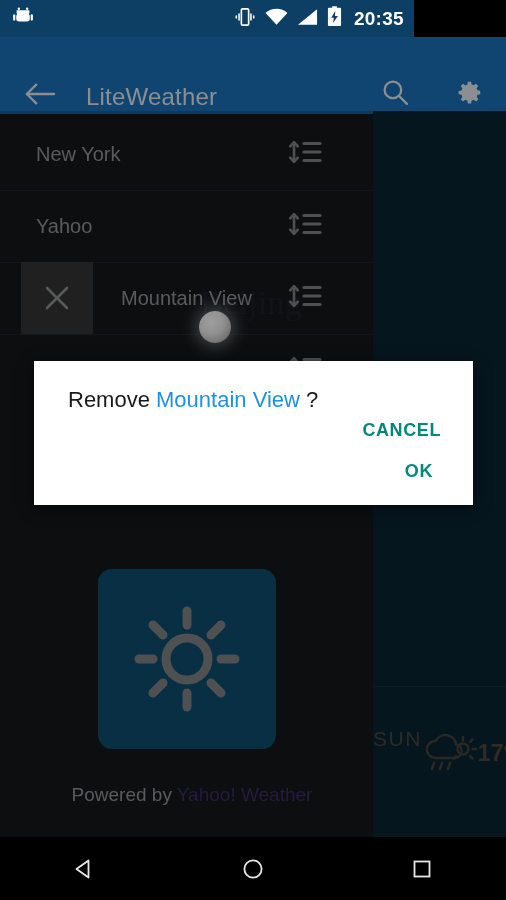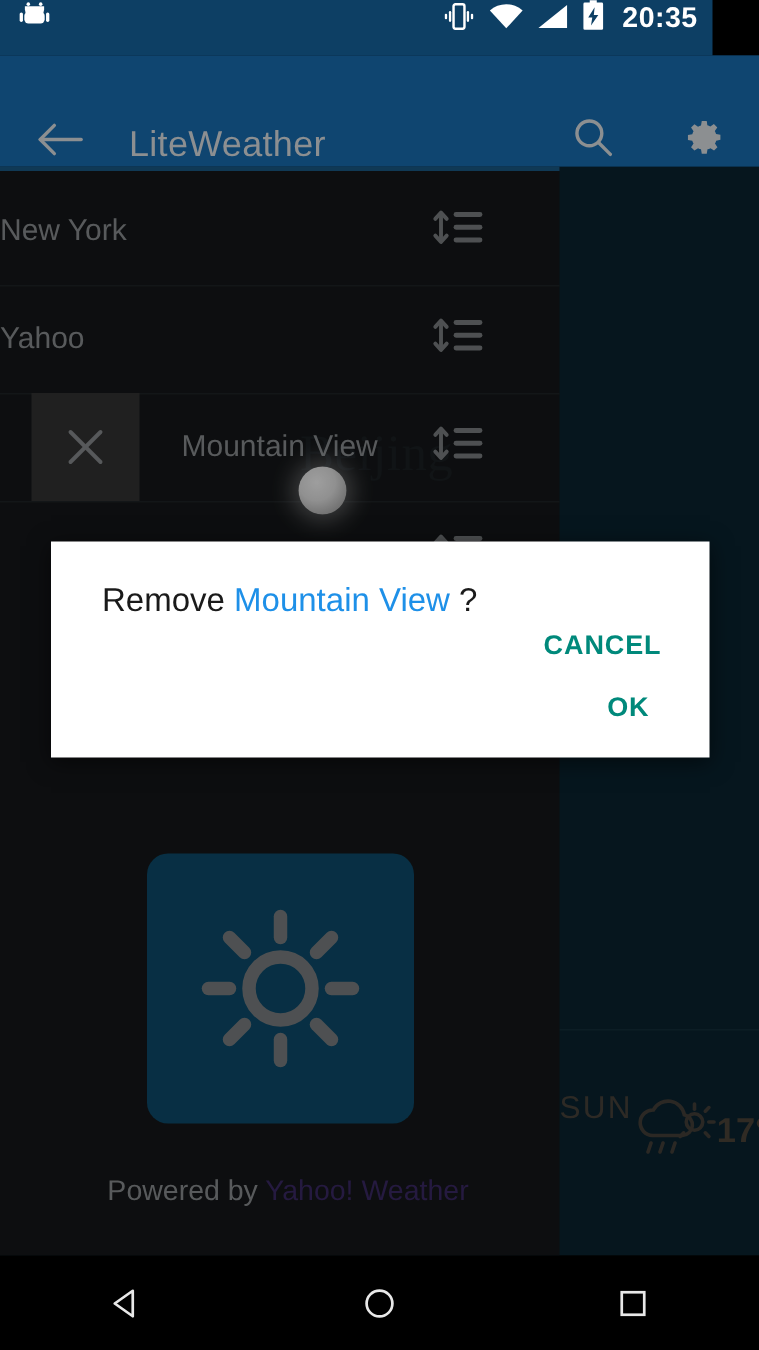--- a/index.html
+++ b/index.html
@@ -52,21 +52,21 @@
   }
   .faint-city {
     position:absolute; left:200px; top:173px;
     font-size:34px; color:#1c2125; letter-spacing:.3px;font-family:Liberation Serif, serif;
   }
   .row {
     position:absolute; left:0; width:373px; height:72px;
     display:flex; align-items:center;
   }
   .row-name {
-    color:#8e9295; font-size:20px; flex:1;
+    color:#8e9295; font-size:20px; padding-left:36px; flex:1;
   }
   .row-name.shift { padding-left:121px; }
   .row-divider {
     position:absolute; left:0; width:373px; height:1px; background:#202427;
   }
   .handle {
     position:absolute; right:50px; top:50%; transform:translateY(-50%);
   }
   .xbtn {
     position:absolute; left:21px; top:0; width:72px; height:72px;
@@ -109,22 +109,22 @@
   }
   .dlg-btn {
     font-size:18px; font-weight:bold; color:#00897b;
     letter-spacing:.6px; background:none; border:none; cursor:pointer;
     padding:10px 16px; font-family:"Liberation Sans", sans-serif;
   }
   .dlg-btn.ok { margin-left:22px; margin-right:8px; }
 
   
   .statusbar {
-    position:absolute; left:0; top:0; width:475px; height:37px;
-    background:#0d3f64; display:flex; align-items:flex-start;
+    position:absolute; left:0; top:0; width:414px; height:37px;
+    background:#0d3f64; display:flex; align-items:center;
     padding:0 10px 0 12px; color:#fff;
   }
   .sb-right { margin-left:auto; display:flex; align-items:center; gap:9px; }
   .sb-clock { font-size:19px; font-weight:bold; letter-spacing:.3px; margin-left:3px; }
 
   
   .appbar {
     position:absolute; left:0; top:37px; width:506px; height:74px;
     background:#0f4570; display:flex; align-items:flex-end; padding:0 22px 0 24px;
   }

